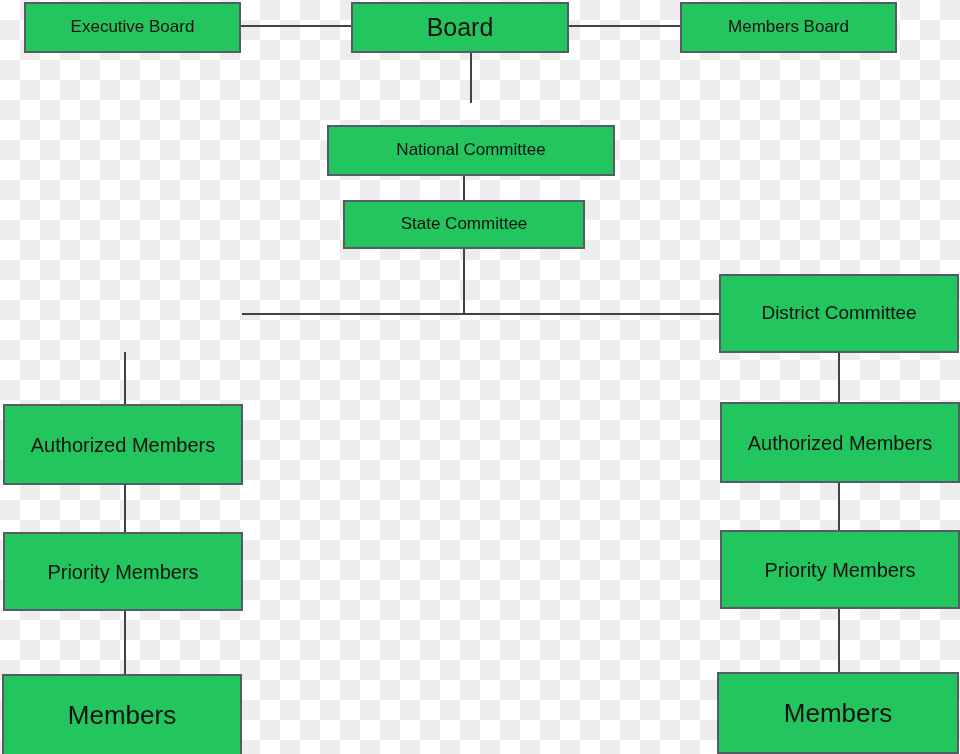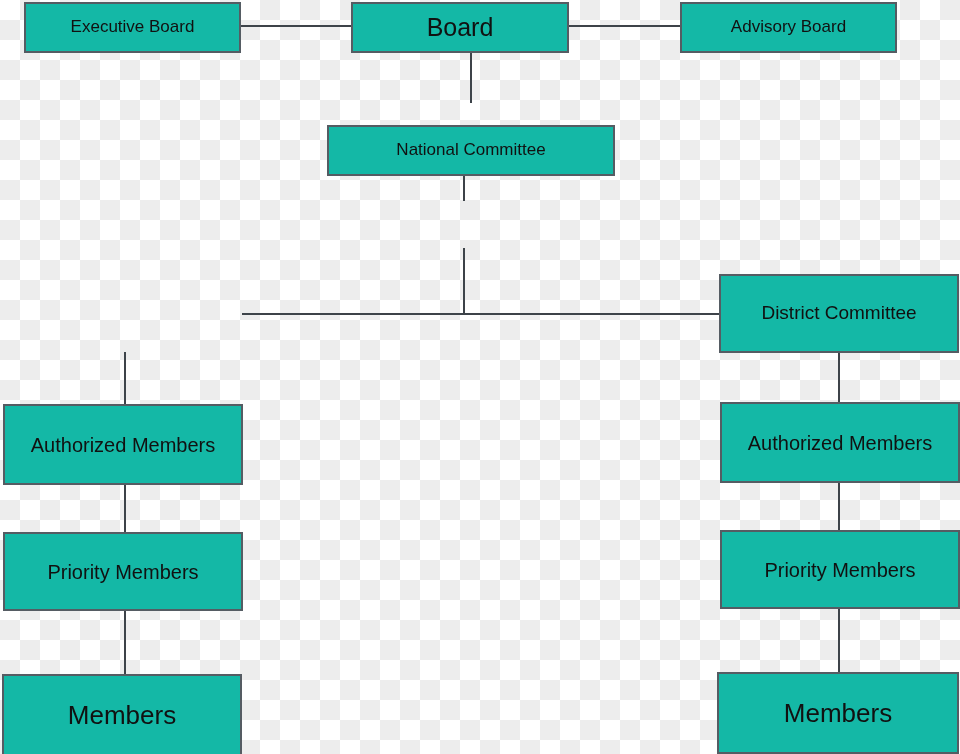--- a/index.html
+++ b/index.html
@@ -21,21 +21,21 @@
 
   #chart-canvas {
     position: relative;
     width: 960px;
     height: 754px;
   }
 
   .node {
     position: absolute;
     box-sizing: border-box;
-    background: #14b8a6;
+    background: #22c55e;
     border: 2px solid #555c63;
     display: flex;
     align-items: center;
     justify-content: center;
     color: #111111;
     line-height: 1.1;
     text-align: center;
     z-index: 2;
   }
 
@@ -110,27 +110,30 @@
 
   <div class="node n-executive-board">
     <span class="node-label">Executive Board</span>
   </div>
 
   <div class="node n-board">
     <span class="node-label">Board</span>
   </div>
 
   <div class="node n-advisory-board">
-    <span class="node-label">Advisory Board</span>
+    <span class="node-label">Members Board</span>
   </div>
 
   <div class="node n-national-committee">
     <span class="node-label">National Committee</span>
   </div>
 
+  <div class="node n-state-committee">
+    <span class="node-label">State Committee</span>
+  </div>
 
 
   <div class="node n-district-committee">
     <span class="node-label">District Committee</span>
   </div>
 
   <div class="node n-left-authorized">
     <span class="node-label">Authorized Members</span>
   </div>
 

